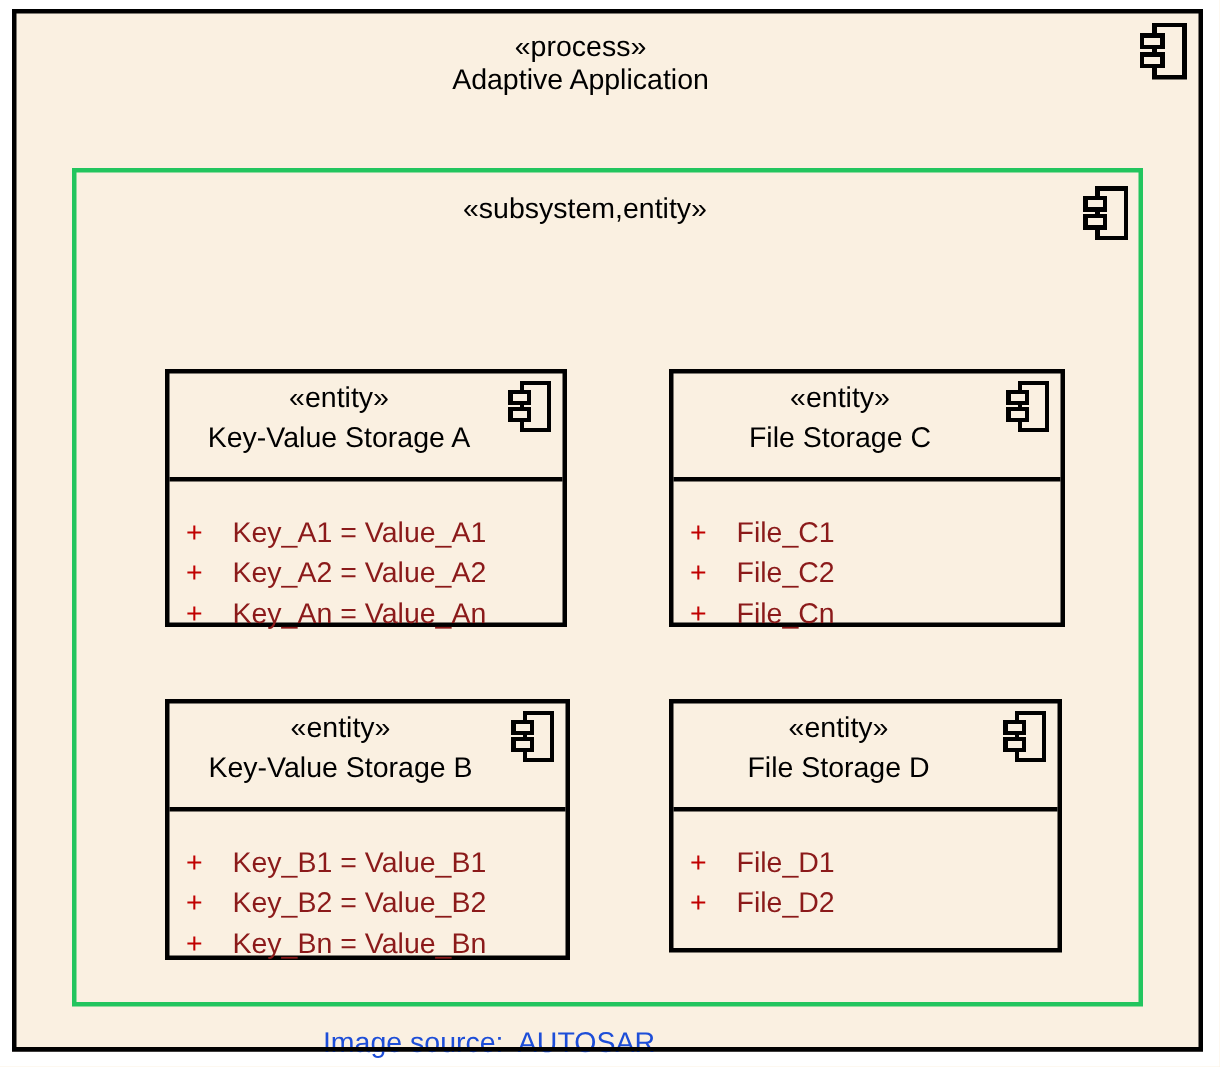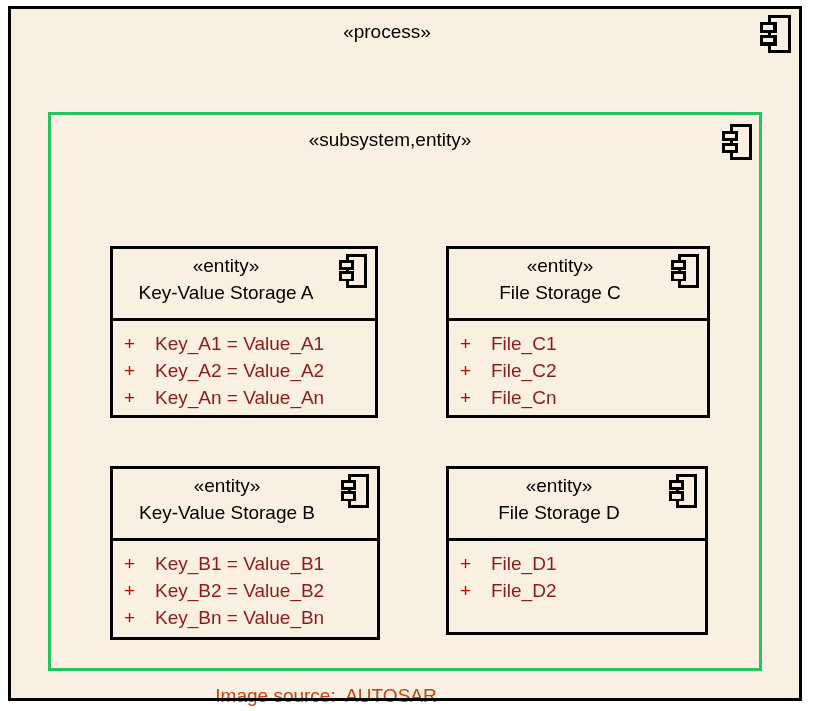--- a/index.html
+++ b/index.html
@@ -51,55 +51,56 @@
     height: 66px;
     border-bottom: 3px solid #000;
     text-align: center;
     padding-top: 3px;
     padding-right: 36px;
     line-height: 27px;
     font-size: 19px;
     box-sizing: content-box;
   }
   .entity-attrs {
-    padding: 9px 0 0 11px;
+    padding: 21px 0 0 11px;
     font-size: 19px;
     line-height: 27px;
     color: #8B1A1A;
   }
   .attr-row { white-space: nowrap; }
   .plus {
     display: inline-block;
     width: 31px;
     color: #C00000;
   }
   .watermark {
     position: absolute; left: 0; top: 685px;
     width: 652px;
     text-align: center;
     font-size: 19px;
-    color: #c2410c;
+    color: #1d4ed8;
     white-space: pre;
     z-index: 2;
   }
   .bottom-border-overlay {
     position: absolute; left: 8px; top: 698px;
     width: 794px; height: 3px;
     background: #000;
     z-index: 3;
   }
   svg rect { shape-rendering: crispEdges; }
 </style>
 </head>
 <body>
 
 <div class="outer-box">
 
   <div class="box-title process-title">
     <div>«process»</div>
+    <div>Adaptive Application</div>
   </div>
 
   <span class="comp-icon icon-process">
     <svg width="35" height="38" viewBox="0 0 30 36">
       <rect x="9.5" y="1.5" width="19" height="33" fill="none" stroke="#000" stroke-width="3"></rect>
       <rect x="1.5" y="8" width="13" height="7.5" fill="#FAF0E1" stroke="#000" stroke-width="3"></rect>
       <rect x="1.5" y="20" width="13" height="7.5" fill="#FAF0E1" stroke="#000" stroke-width="3"></rect>
     </svg>
   </span>
 

